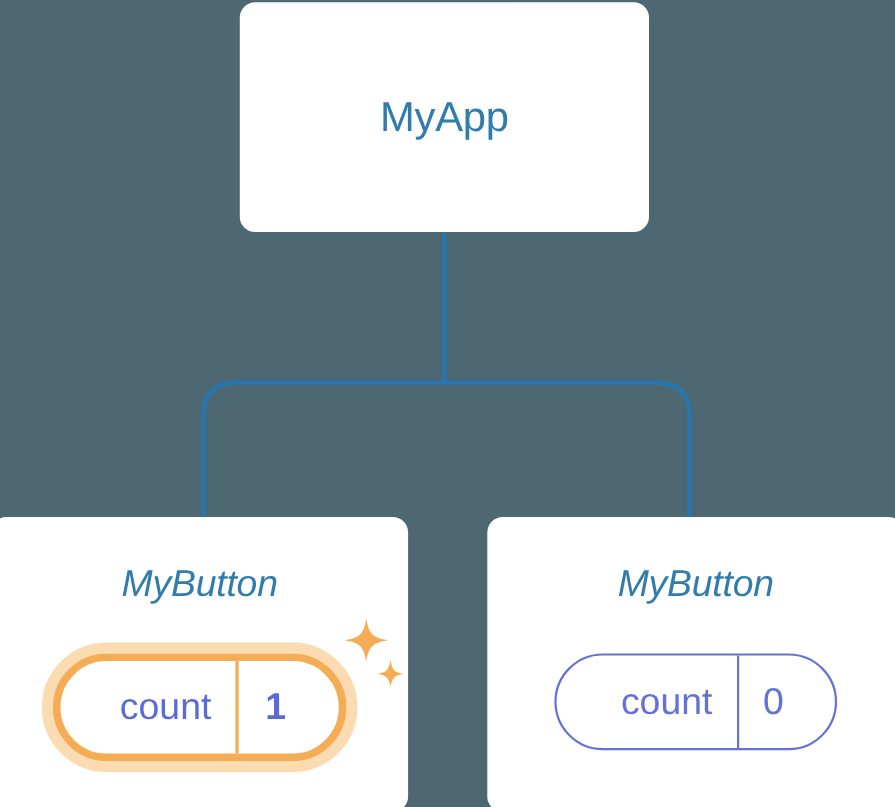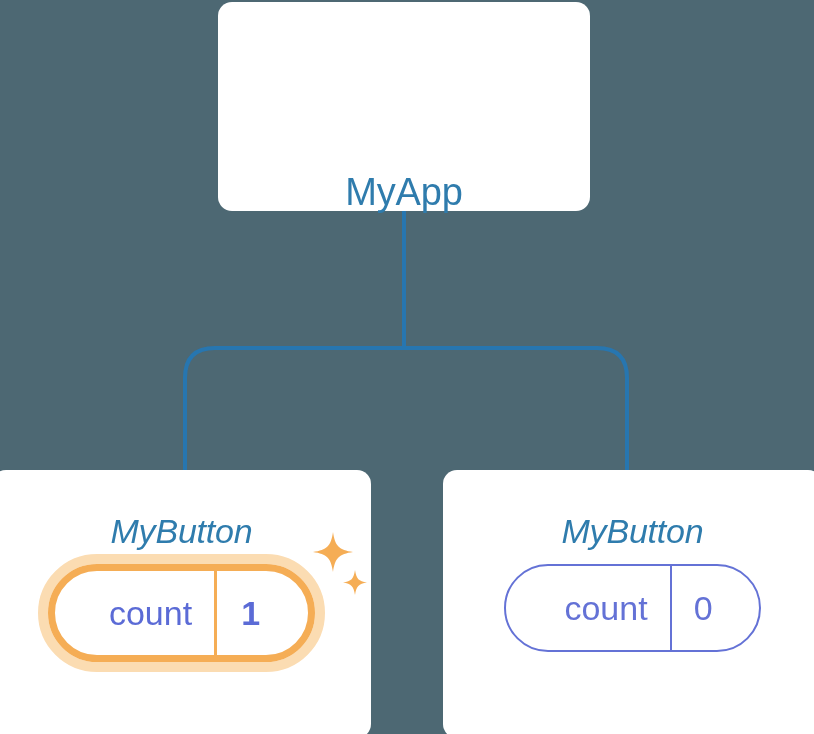--- a/index.html
+++ b/index.html
@@ -41,21 +41,21 @@
     display: flex;
     flex-direction: column;
     align-items: center;
   }
 
   .card-root {
     left: 218px;
     top: 2px;
     width: 372px;
     height: 209px;
-    justify-content: flex-end;
+    justify-content: center;
   }
 
   .card-child-left {
     left: -8px;
     top: 470px;
     width: 379px;
     height: 268px;
     padding-top: 44px;
   }
 
@@ -78,21 +78,21 @@
 
   .card-child-left .card-title,
   .card-child-right .card-title {
     font-size: 34px;
     font-style: italic;
   }
 
   
   .pill-wrap {
     position: relative;
-    margin-top: 16px;
+    margin-top: 46px;
     display: flex;
     align-items: center;
     justify-content: flex-end;
   }
 
   .pill {
     position: relative;
     display: flex;
     align-items: stretch;
     border-radius: 999px;

